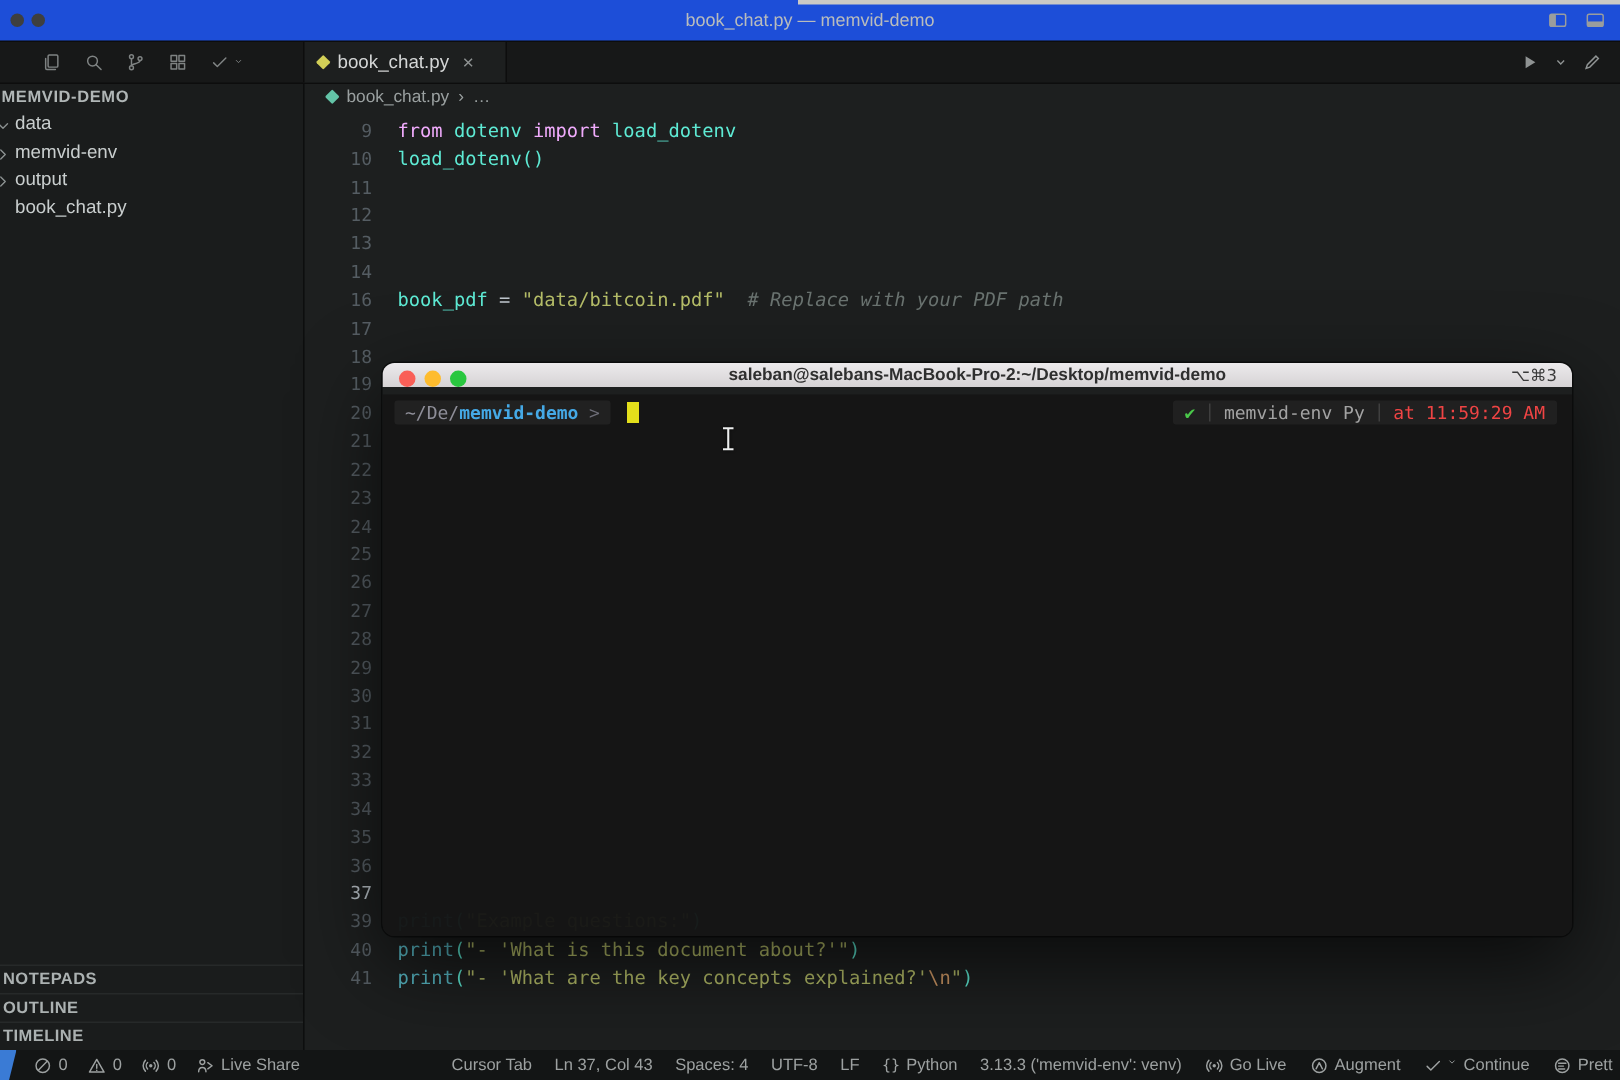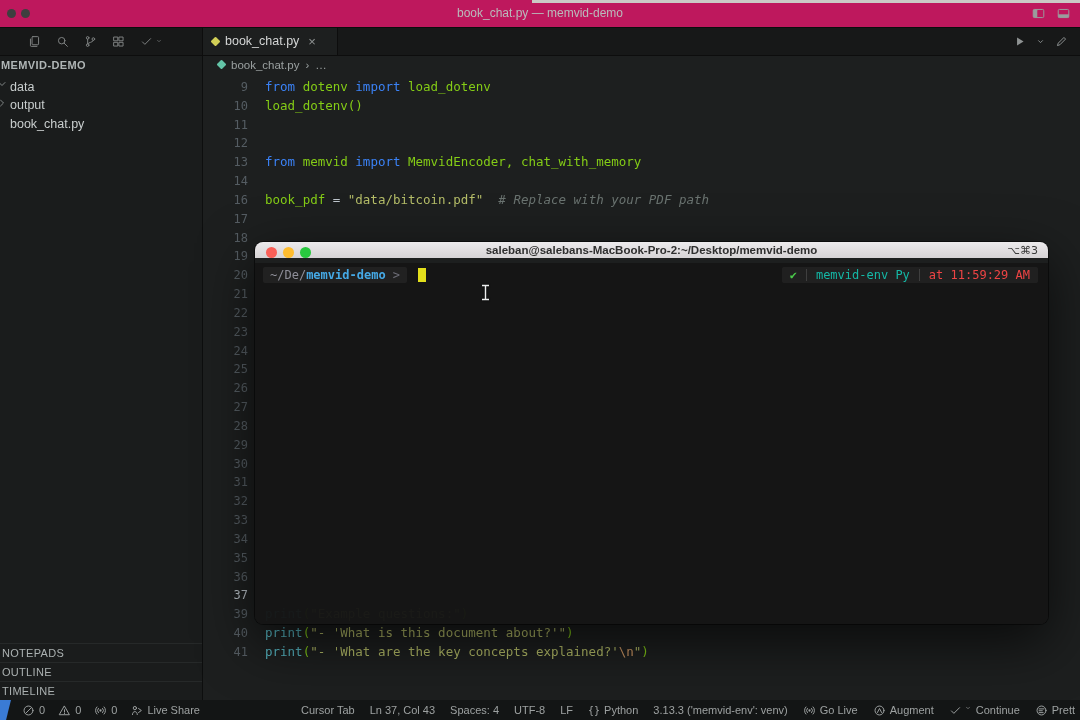--- a/index.html
+++ b/index.html
@@ -1,59 +1,59 @@
 <!DOCTYPE html>
 <html><head>
 <meta charset="utf-8">
 <style>
   html,body{margin:0;padding:0}
   body{width:1080px;height:720px;position:relative;overflow:hidden;background:#1d1f1f;
        font-family:"Liberation Sans",sans-serif;-webkit-font-smoothing:antialiased}
 
   
-  .titlebar{position:absolute;left:0;top:0;right:0;height:27px;background:#be185d;border-bottom:1px solid #0d0d0d;z-index:10}
+  .titlebar{position:absolute;left:0;top:0;right:0;height:27px;background:#1d4ed8;border-bottom:1px solid #0d0d0d;z-index:10}
   .top-strip{position:absolute;left:532px;top:0;width:548px;height:3px;background:#cbc9c5;z-index:12}
   .wdot{position:absolute;top:9px;width:9px;height:9px;border-radius:50%;background:#3e3f3f}
   .win-title{position:absolute;left:0;right:0;top:6px;text-align:center;font-size:12px;color:#b9bcbc}
   .tb-right{position:absolute;right:10px;top:7px;display:flex;gap:12px;color:#9a9d9d}
 
   
   .row2{position:absolute;left:0;top:27px;right:0;height:28px;background:#171818;border-bottom:1px solid #0d0d0d;z-index:9}
   .tool-icons{position:absolute;left:28px;top:0;height:28px;display:flex;align-items:center;gap:15px;color:#7f8383}
   .tab{position:absolute;left:202px;top:0;height:28px;min-width:116px;background:#1d1f1f;display:flex;align-items:center;gap:6px;
        padding:0 9px;border-left:1px solid #0d0d0d;border-right:1px solid #0d0d0d}
   .tab-dot{width:7px;height:7px;background:#d2cf57;transform:rotate(45deg);border-radius:1px}
   .tab-label{font-size:12.5px;color:#d4d6d6}
   .tab-close{color:#8f9393;font-size:13px;margin-left:3px;cursor:pointer}
   .row2-right{position:absolute;right:12px;top:0;height:28px;display:flex;align-items:center;gap:10px;color:#8f9393}
 
   
   .sidebar{position:absolute;left:0;top:55px;width:202px;bottom:20px;background:#1a1c1c;border-right:1px solid #0d0e0e;z-index:8}
   .s-head{height:20px;display:flex;align-items:center;padding-left:1px;font-size:11px;font-weight:bold;color:#b0b6b6;letter-spacing:.4px}
-  .fitem{position:relative;height:18.5px;display:flex;align-items:flex-end;font-size:12.5px;color:#c9cece;padding-left:10px;gap:6px;cursor:pointer}
+  .fitem{position:relative;height:18.5px;display:flex;align-items:flex-start;font-size:12.5px;color:#c9cece;padding-left:10px;gap:6px;cursor:pointer}
   .fitem .fchev{position:absolute;left:-4px;top:3px;color:#8b9191}
   .fitem .fchev svg{width:12px;height:12px;display:block}
   .fitem.indent{padding-left:17px}
   .pdfic{width:9px;height:11px;background:#cf4a41;border-radius:1.5px;flex:none}
   .gearic{margin-left:auto;margin-right:13px;color:#8d9393;font-size:11px}
   .sections{position:absolute;bottom:0;left:0;right:0}
-  .sect{height:18px;display:flex;align-items:center;padding-left:2px;font-size:11px;font-weight:normal;color:#abb1b1;
+  .sect{height:18px;display:flex;align-items:center;padding-left:2px;font-size:11px;font-weight:bold;color:#abb1b1;
         letter-spacing:.3px;border-top:1px solid #262929;cursor:pointer}
 
   
   .editor{position:absolute;left:202px;top:55px;right:0;bottom:20px;background:#1d1f1f;z-index:5}
   .breadcrumb{height:19px;display:flex;align-items:center;gap:6px;padding-left:16px;font-size:11.5px;color:#9aa0a0}
   .bc-dot{width:7px;height:7px;background:#63c4a7;transform:rotate(45deg);border-radius:1px}
   .code{position:absolute;left:0;top:23px;right:0}
   .crow{display:flex;height:18.84px;line-height:18.84px;font-family:"DejaVu Sans Mono",monospace;font-size:12.5px}
   .gut{width:46px;flex:none;text-align:right;color:#555d63;font-size:12px}
   .crow.active .gut{color:#b7bfc5}
   .ct{padding-left:17px;white-space:pre}
-  .tk-k{color:#3b82f6}
-  .tk-d{color:#84cc16}
+  .tk-k{color:#f0abfc}
+  .tk-d{color:#5eead4}
   .tk-o{color:#bdc5cc}
   .tk-s{color:#b5bd68}
   .tk-c{color:#6a7370;font-style:italic}
   .tk-f{color:#56b6c2}
   .tk-e{color:#d19a66}
   .tk-em{display:inline-block;width:10px;height:10px;background:#b5563f;border-radius:2px;margin:0 3px;vertical-align:-1px}
 
   
   .term{position:absolute;left:255px;top:242px;width:793px;height:382px;border-radius:8px;overflow:hidden;z-index:40;
         box-shadow:0 18px 55px rgba(0,0,0,.65),0 0 0 1px rgba(0,0,0,.5)}
@@ -65,21 +65,21 @@
   .term-body{position:absolute;left:0;right:0;top:21px;bottom:0;background:rgba(21,21,21,.97);
              font-family:"DejaVu Sans Mono",monospace;font-size:12px}
   .prompt-line{position:absolute;top:4px;left:8px;display:flex;align-items:center}
   .pill{background:rgba(255,255,255,.055);padding:1px 7px;border-radius:2px;display:inline-flex;align-items:center}
   .p-dim{color:#8f8f99}
   .p-main{color:#45a9e6;font-weight:bold}
   .p-chev{color:#6e6e78;margin-left:7px}
   .blockcursor{width:8px;height:14px;background:#e3df1b;margin-left:11px}
   .rseg{position:absolute;top:4px;right:10px;background:rgba(255,255,255,.05);padding:1px 8px;border-radius:2px;
         display:flex;gap:9px;align-items:center}
-  .rok{color:#4ac94a}.rvenv{color:#14b8a6}.rtime{color:#ef4444}
+  .rok{color:#4ac94a}.rvenv{color:#a3a3a3}.rtime{color:#ef4444}
   .rdiv{width:1px;height:12px;background:rgba(255,255,255,.14)}
   .ibeam{position:absolute;left:480px;top:284px;z-index:60;color:#eceded}
   .ibeam svg{width:11px;height:17px;display:block;filter:drop-shadow(0 0 1px rgba(0,0,0,.8))}
 
   
   .statusbar{position:absolute;left:0;right:0;bottom:0;height:20px;background:#131515;display:flex;align-items:center;
              justify-content:space-between;font-size:11px;color:#9da1a1;overflow:hidden;z-index:70}
   .sb-left{display:flex;align-items:center;gap:13px}
   .sb-right{display:flex;align-items:center;gap:15px;padding-right:5px}
   .sb-item{display:flex;align-items:center;gap:4px;cursor:pointer;white-space:nowrap}
@@ -186,20 +186,28 @@
           </svg>
         </span>
         <span>data</span>
       </div>
       <div class="fitem ">
         <span class="fchev ic">
           <svg viewBox="0 0 16 16" fill="none" stroke="currentColor" stroke-width="1.2" stroke-linecap="round" stroke-linejoin="round">
             <path d="M6 4l4 4-4 4"></path>
           </svg>
         </span>
+        <span>memvid-env</span>
+      </div>
+      <div class="fitem ">
+        <span class="fchev ic">
+          <svg viewBox="0 0 16 16" fill="none" stroke="currentColor" stroke-width="1.2" stroke-linecap="round" stroke-linejoin="round">
+            <path d="M6 4l4 4-4 4"></path>
+          </svg>
+        </span>
         <span>output</span>
       </div>
       <div class="fitem ">
         <span>book_chat.py</span>
       </div>
     </div>
   <div class="sections" id="sidebar-sections">
       <div class="sect">NOTEPADS</div>
       <div class="sect">OUTLINE</div>
       <div class="sect">TIMELINE</div>
@@ -225,21 +233,20 @@
       <div class="crow ">
         <span class="gut">11</span>
         <span class="ct"></span>
       </div>
       <div class="crow ">
         <span class="gut">12</span>
         <span class="ct"></span>
       </div>
       <div class="crow ">
         <span class="gut">13</span>
-        <span class="ct"><span class="tk-k">from</span><span class="tk-d"> memvid </span><span class="tk-k">import</span><span class="tk-d"> MemvidEncoder, chat_with_memory</span></span>
       </div>
       <div class="crow ">
         <span class="gut">14</span>
         <span class="ct"></span>
       </div>
       <div class="crow ">
         <span class="gut">16</span>
         <span class="ct"><span class="tk-d">book_pdf </span><span class="tk-o">= </span><span class="tk-s">"data/bitcoin.pdf"</span><span class="tk-d">  </span><span class="tk-c"># Replace with your PDF path</span></span>
       </div>
       <div class="crow ">

